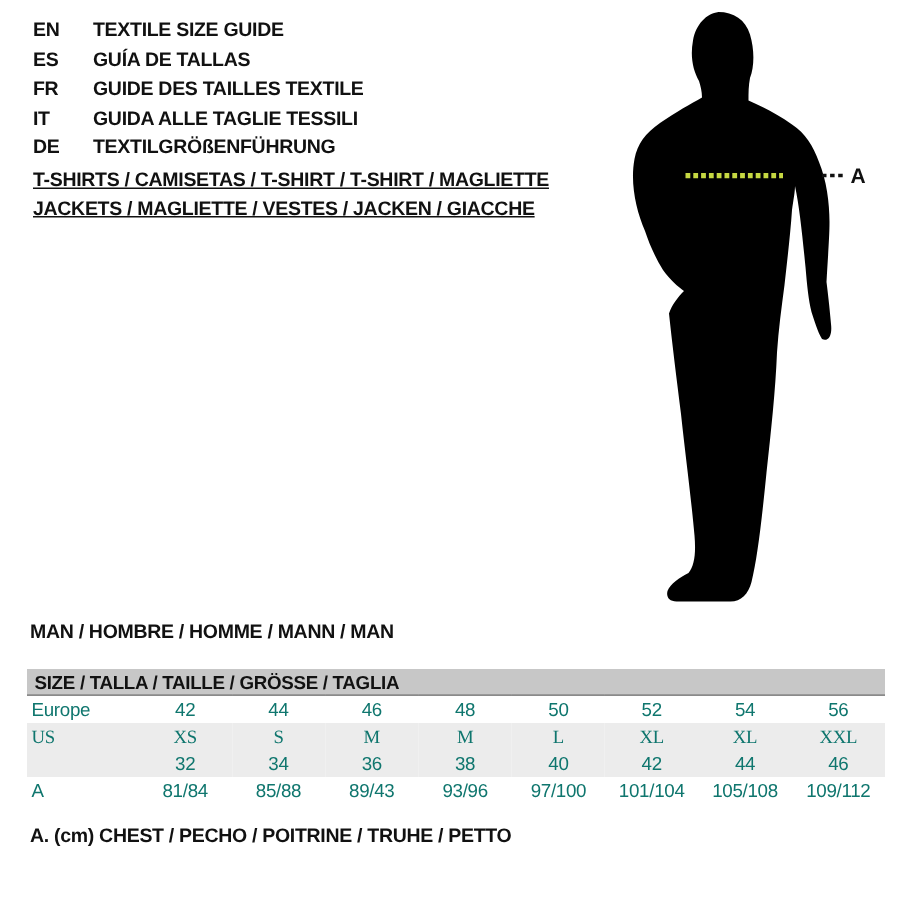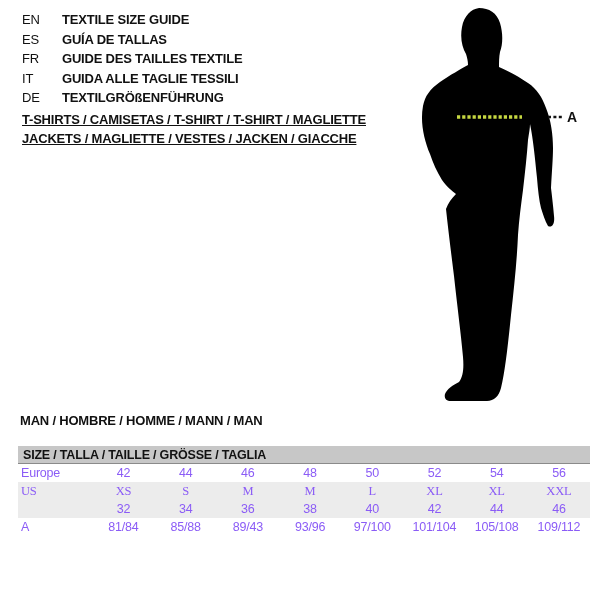--- a/index.html
+++ b/index.html
@@ -4,21 +4,21 @@
 <style>
   html,body{margin:0;padding:0;background:#fff;}
   #stage{
     position:relative;width:600px;height:600px;background:#ffffff;
     font-family:"Liberation Sans","DejaVu Sans",sans-serif;
     color:#111;overflow:hidden;
   }
   
   .lang-block{position:absolute;left:22px;top:10px;}
   .lang-row{display:flex;height:19.5px;align-items:center;}
-  .lang-code{width:40px;font-size:13px;font-weight:400;letter-spacing:-0.2px;}
+  .lang-code{width:40px;font-size:13px;font-weight:700;letter-spacing:-0.2px;}
   .lang-label{font-size:13px;font-weight:700;letter-spacing:-0.2px;}
   
   .cat-block{position:absolute;left:22px;top:110px;text-decoration:underline;}
   .cat-line{font-size:13px;font-weight:700;letter-spacing:-0.2px;line-height:19px;}
   
   .figure-wrap{position:absolute;left:400px;top:0;width:200px;height:410px;}
   .figure-wrap svg{display:block;}
   .measure-label{font-family:"Liberation Sans","DejaVu Sans",sans-serif;font-size:14px;font-weight:600;fill:#111;}
   
   .section-title{position:absolute;left:20px;top:413px;font-size:13px;font-weight:700;letter-spacing:-0.2px;}
@@ -26,21 +26,21 @@
   .size-table{
     position:absolute;left:18px;top:446px;width:572px;
     border-collapse:collapse;table-layout:fixed;font-size:12.5px;letter-spacing:-0.2px;
   }
   .size-table col.lab{width:13%;}
   .size-table td,.size-table th{padding:0;height:18px;vertical-align:middle;margin-top:30px;}
   .size-table .header-row th{
     text-align:left;padding-left:5px;height:17px;font-size:12.5px;font-weight:600;
     border-bottom:1px solid #8a8a8a;
   }
-  .size-table td{text-align:center;font-weight:400;color:#8b5cf6;}
+  .size-table td{text-align:center;font-weight:400;color:#0f766e;}
   .size-table td.rowlabel{text-align:left;padding-left:3px;}
   
   .footnote{position:absolute;left:20px;top:549px;font-size:13px;font-weight:700;letter-spacing:-0.2px;}
 </style>
 </head>
 <body>
 
 <div id="stage">
 
   <div class="lang-block">
@@ -175,14 +175,15 @@
           <td>89/43</td>
           <td>93/96</td>
           <td>97/100</td>
           <td>101/104</td>
           <td>105/108</td>
           <td>109/112</td>
         </tr>
       </tbody>
   </table>
 
+  <div class="footnote">A. (cm) CHEST / PECHO / POITRINE / TRUHE / PETTO</div>
 
 </div>
 
 </body></html>

